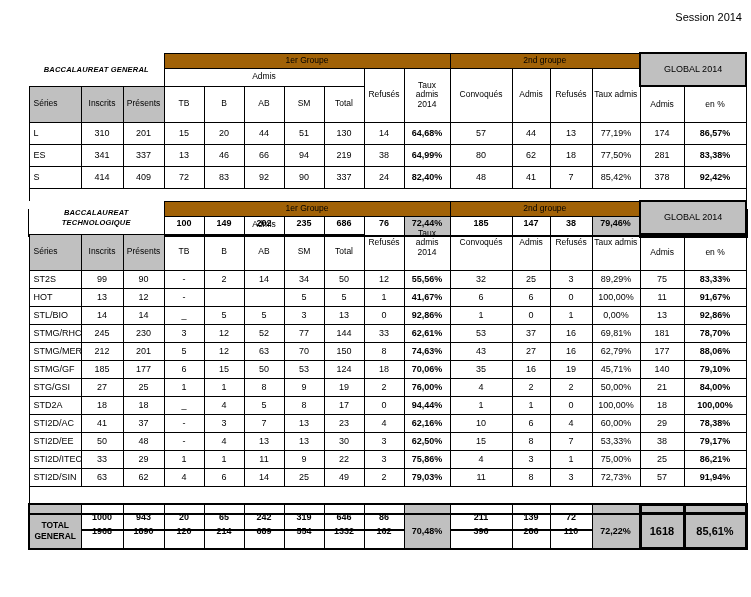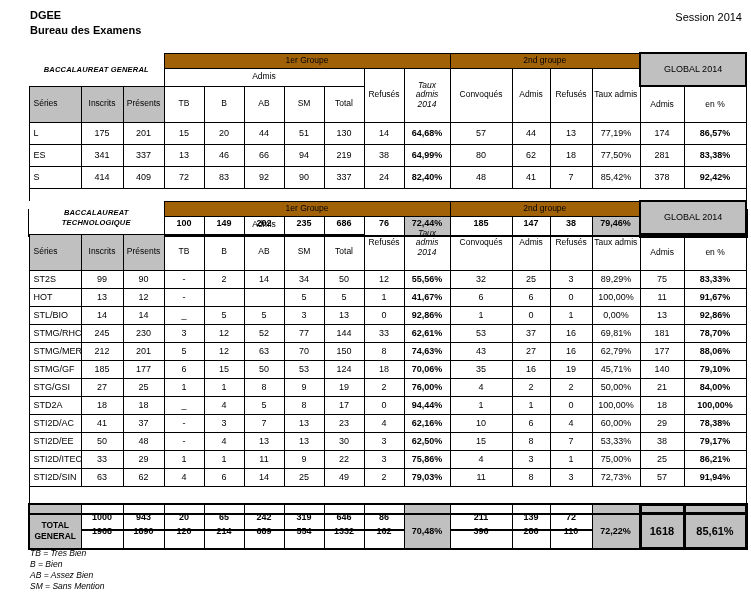--- a/index.html
+++ b/index.html
@@ -21,21 +21,21 @@
   #t3{top:512px;}
   .t th,.t td{border:1px solid #000;text-align:center;padding:0;overflow:hidden;vertical-align:middle;line-height:1.15;}
   .t thead th{font-weight:normal;font-size:8.5px;}
   .t thead tr:nth-child(1) th{height:14px;}
   .t thead tr:nth-child(2) th{height:14px;}
   .t thead tr:nth-child(3) th{height:28px;}
   .grp{background:#a16207;font-size:9px;}
   .gbox{background:#c0c0c0 !important;font-weight:bold;font-size:9px !important;border:2px solid #000 !important;}
   .nolabel{border:none !important;background:#fff;}
   .blabel{font-style:italic;font-weight:bold;font-size:7.5px;letter-spacing:0.2px;}
-  .taux{padding:12px 9px !important;font-style:italic;}
+  .taux{padding:12px 9px !important;}
   .sh{background:#c0c0c0;}
   .cl{text-align:left !important;padding-left:4px !important;}
   #t1 tbody tr{height:22px;}
   #t2 tbody tr{height:18px;}
   .bd{font-weight:bold;}
   .gap td{height:6px;border-left:1px solid #000;border-right:1px solid #000;}
   .trow{border:2px solid #000;}
   .trow td{font-weight:bold;height:23px;}
   .thick{border:3px solid #000 !important;}
   .big{font-size:11px !important;}
@@ -51,22 +51,20 @@
   
   .vline{position:absolute;width:1px;background:#000;left:640px;}
   #vl1{top:206px;height:8px;}
   #vl2{top:503px;height:9px;}
 </style>
 </head>
 <body>
 
 <div class="page">
 
-  <div class="hdr-org"><span>DGEE</span>
-<span>Bureau des Examens</span></div>
   <div class="hdr-session">Session 2014</div>
 
   <table class="t" id="t1">
     <colgroup>
       <col style="width:52px">
         <col style="width:42px">
         <col style="width:41px">
       <col style="width:40px">
         <col style="width:40px">
         <col style="width:40px">
@@ -106,21 +104,21 @@
         <th>AB</th>
         <th>SM</th>
         <th>Total</th>
         <th>Admis</th>
         <th>en %</th>
       </tr>
     </thead>
     <tbody id="t1body">
         <tr>
           <td class="cl">L</td>
-          <td>175</td>
+          <td>310</td>
           <td>201</td>
           <td>15</td>
           <td>20</td>
           <td>44</td>
           <td>51</td>
           <td>130</td>
           <td>14</td>
           <td class="bd">64,68%</td>
           <td>57</td>
           <td>44</td>
@@ -512,22 +510,16 @@
           <td>396</td>
           <td>286</td>
           <td>110</td>
           <td class="sh">72,22%</td>
           <td class="sh thick big">1618</td>
           <td class="sh thick big">85,61%</td>
         </tr>
     </tbody>
   </table>
 
-  <div class="legend">
-    <div>TB = Très Bien</div>
-    <div>B = Bien</div>
-    <div>AB = Assez Bien</div>
-    <div>SM = Sans Mention</div>
-  </div>
 
   <div class="vline" id="vl1"></div>
   <div class="vline" id="vl2"></div>
 </div>
 
 </body></html>

